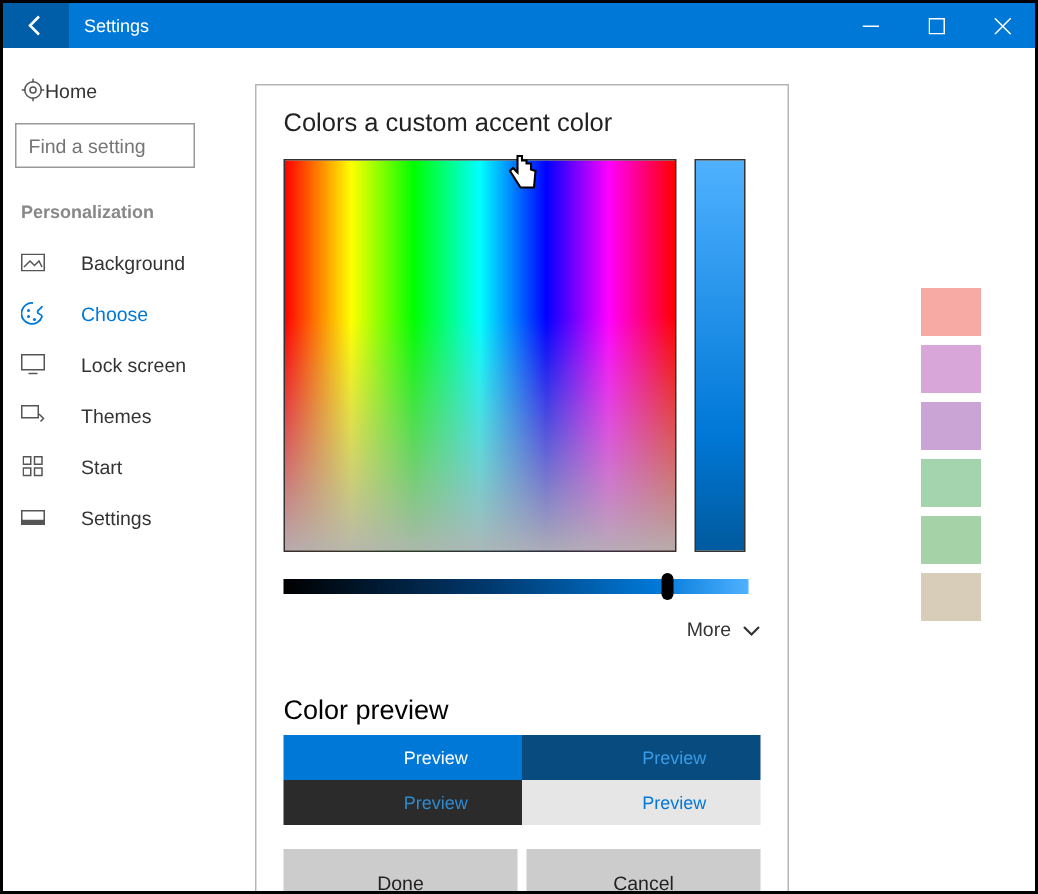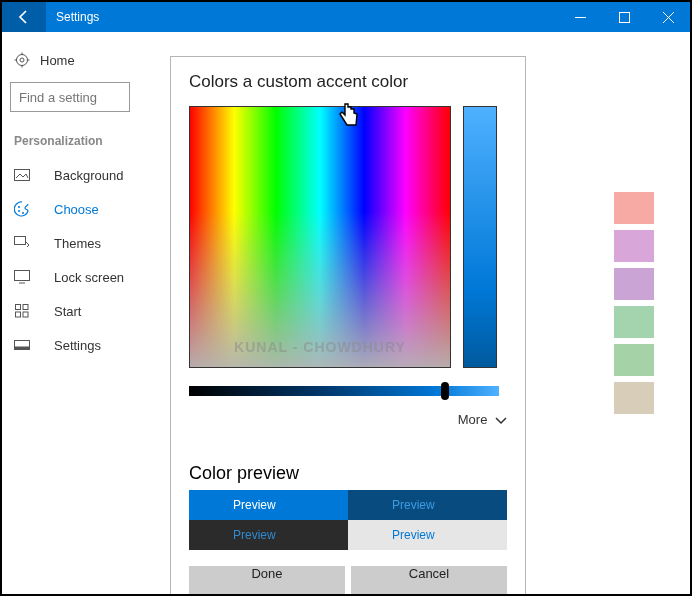--- a/index.html
+++ b/index.html
@@ -5,21 +5,21 @@
   * { box-sizing: border-box; margin: 0; padding: 0; font-family: "Segoe UI", Arial, sans-serif; }
   body { background: #fff; }
   .frame { width: 692px; height: 596px; border: 2px solid #000; position: relative; background: #fff; overflow: hidden; }
   .titlebar { height: 30px; background: #0078d7; display: flex; align-items: center; color: #fff; }
   .back-btn { width: 44px; height: 30px; background: #005ea8; display: flex; align-items: center; justify-content: center; cursor: pointer; }
   .title { font-size: 12px; padding-left: 10px; flex: 1; }
   .win-controls { display: flex; }
   .win-btn { width: 44px; height: 30px; display: flex; align-items: center; justify-content: center; cursor: pointer; }
   .content { display: flex; height: calc(100% - 30px); width: 100%; position: relative; }
   .sidebar { width: 160px; padding: 14px 8px 0 8px; color: #333; font-size: 13px; }
-  .home-row { display: flex; align-items: center; gap: 10px; padding: 6px 4px; margin-bottom: 8px; cursor: pointer; text-align: right; }
+  .home-row { display: flex; align-items: center; padding: 6px 4px; margin-bottom: 8px; cursor: pointer; text-align: right; }
   .search-box { border: 1px solid #999; height: 30px; width: 120px; padding: 0 8px; font-size: 13px; color: #777; margin-bottom: 18px; }
   .section-hdr { color: #888; font-size: 12px; padding: 4px 4px 10px 4px; font-weight: bold; }
   .nav-item { display: flex; align-items: center; gap: 24px; padding: 9px 4px; cursor: pointer; color: #333; }
   .nav-item.active { color: #0078d7; }
   .nav-icon { width: 16px; height: 16px; display: inline-flex; align-items: center; justify-content: center; }
   .main { flex: 1; position: relative; }
   .swatch-col { position: absolute; right: 36px; top: 160px; display: flex; flex-direction: column; gap: 6px; }
   .swatch { width: 40px; height: 32px; }
   .dialog { position: absolute; left: 168px; top: 24px; width: 356px; height: 560px; background: #fff; border: 1px solid #b5b5b5; padding: 15px 18px 12px 18px; }
   .dlg-title { font-size: 17px; font-weight: 400; color: #222; margin-bottom: 14px; }
@@ -29,27 +29,27 @@
      linear-gradient(to right, #ff0000 0%, #ffff00 17%, #00ff00 33%, #00ffff 50%, #0000ff 67%, #ff00ff 83%, #ff0000 100%);
   }
   .watermark { position: absolute; bottom: 12px; left: 0; right: 0; text-align: center; color: rgba(140,140,140,.55); font-weight: 700; font-size: 14px; letter-spacing: 1px; }
   .cursor-hand { position: absolute; top: -6px; left: 146px; }
   .val-strip { width: 34px; height: 262px; border: 1px solid #333; background: linear-gradient(to bottom, #4fb1ff, #0078d7 70%, #005a9e); }
   .hue-slider { margin-top: 18px; height: 10px; width: 310px; position: relative; background: linear-gradient(to right, #000 0%, #003a70 45%, #0078d7 80%, #4fb1ff 100%); }
   .hue-thumb { position: absolute; top: -4px; left: 252px; width: 8px; height: 18px; background: #000; border-radius: 4px; }
   .more-row { text-align: right; margin-top: 16px; font-size: 13px; color: #333; cursor: pointer; }
   .preview-hdr { font-size: 18px; color: #000000; margin-top: 36px; margin-bottom: 6px; }
   .preview-grid { display: grid; grid-template-columns: 1fr 1fr; }
-  .pv { height: 30px; display: flex; align-items: center; justify-content: flex-start; font-size: 12px; cursor: pointer; padding-left: 44px; }
+  .pv { height: 30px; display: flex; align-items: center; justify-content: center; font-size: 12px; cursor: pointer; padding-left: 44px; }
   .pv1 { background: #0078d7; color: #fff; }
   .pv2 { background: #084c7f; color: #3a9be6; }
   .pv3 { background: #2b2b2b; color: #2f8ad0; }
   .pv4 { background: #e6e6e6; color: #0078d7; }
   .dlg-buttons { display: flex; gap: 6px; margin-top: 16px; }
-  .dlg-btn { flex: 1; height: 30px; background: #ccc; color: #222; display: flex; align-items: flex-start; justify-content: center; font-size: 13px; cursor: pointer; }
+  .dlg-btn { flex: 1; height: 30px; background: #ccc; color: #222; display: flex; align-items: flex-end; justify-content: center; font-size: 13px; cursor: pointer; }
 </style>
 </head>
 <body>
 
 <div class="frame">
 
   <div class="titlebar">
     <div class="back-btn">
       <svg width="16" height="16" viewBox="0 0 16 16">
           <path d="M10 2 L4 8 L10 14" stroke="#fff" stroke-width="1.7" fill="none"></path>
@@ -112,34 +112,34 @@
               <circle cx="5" cy="6" r="1" fill="#0078d7"></circle>
               <circle cx="5" cy="10" r="1" fill="#0078d7"></circle>
               <circle cx="9" cy="12" r="1" fill="#0078d7"></circle>
             </svg>
           </span>
         <span>Choose</span>
       </div>
       <div class="nav-item">
         <span class="nav-icon">
             <svg width="16" height="14" viewBox="0 0 16 14">
+              <rect x="0.5" y="0.5" width="15" height="10" stroke="#555" fill="none"></rect>
+              <line x1="5" y1="13" x2="11" y2="13" stroke="#555"></line>
+            </svg>
+          </span>
+        <span>Lock screen</span>
+      </div>
+      <div class="nav-item">
+        <span class="nav-icon">
+            <svg width="16" height="14" viewBox="0 0 16 14">
               <rect x="0.5" y="0.5" width="11" height="8" stroke="#555" fill="none"></rect>
               <path d="M12 6 L15 9 L13 11" stroke="#555" fill="none"></path>
             </svg>
           </span>
         <span>Themes</span>
-      </div>
-      <div class="nav-item">
-        <span class="nav-icon">
-            <svg width="16" height="14" viewBox="0 0 16 14">
-              <rect x="0.5" y="0.5" width="15" height="10" stroke="#555" fill="none"></rect>
-              <line x1="5" y1="13" x2="11" y2="13" stroke="#555"></line>
-            </svg>
-          </span>
-        <span>Lock screen</span>
       </div>
       <div class="nav-item">
         <span class="nav-icon">
             <svg width="14" height="14" viewBox="0 0 14 14">
               <rect x="0.5" y="0.5" width="5" height="5" stroke="#555" fill="none"></rect>
               <rect x="8" y="0.5" width="5" height="5" stroke="#555" fill="none"></rect>
               <rect x="0.5" y="8" width="5" height="5" stroke="#555" fill="none"></rect>
               <rect x="8" y="8" width="5" height="5" stroke="#555" fill="none"></rect>
             </svg>
           </span>
@@ -164,21 +164,20 @@
         <div class="swatch" style="background:#a3d4ad"></div>
         <div class="swatch" style="background:#a6d2a8"></div>
         <div class="swatch" style="background:#d7cdb8"></div>
       </div>
     </div>
 
     <div class="dialog">
       <div class="dlg-title">Colors a custom accent color</div>
       <div class="picker-row">
         <div class="spectrum">
-          <div class="watermark">KUNAL - CHOWDHURY</div>
           <div class="cursor-hand">
             <svg width="26" height="30" viewBox="0 0 26 30">
                 <path d="M9 3 L9 14 L6 11 L4 13 L11 24 L20 24 L21 13 L18 12 L18 8 L15 8 L15 6 L12 6 L12 3 Z" fill="#fff" stroke="#000" stroke-width="1.4"></path>
               </svg>
           </div>
         </div>
         <div class="val-strip"></div>
       </div>
       <div class="hue-slider">
         <div class="hue-thumb"></div>

